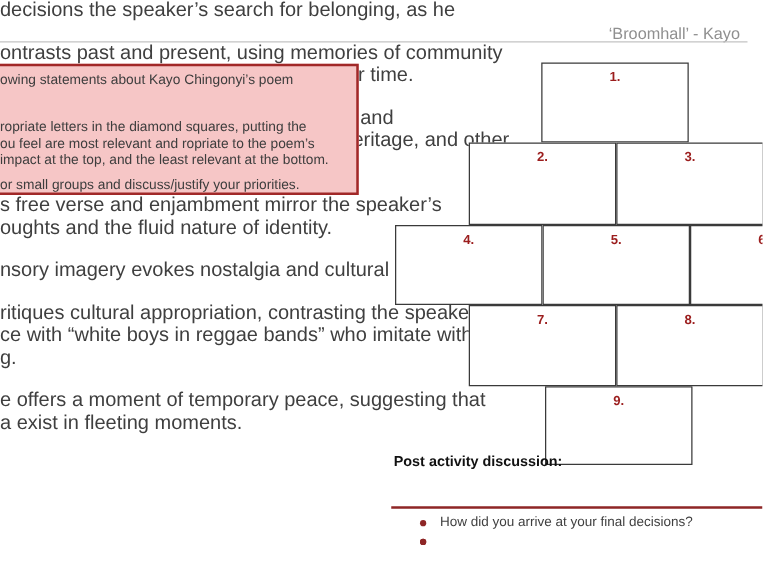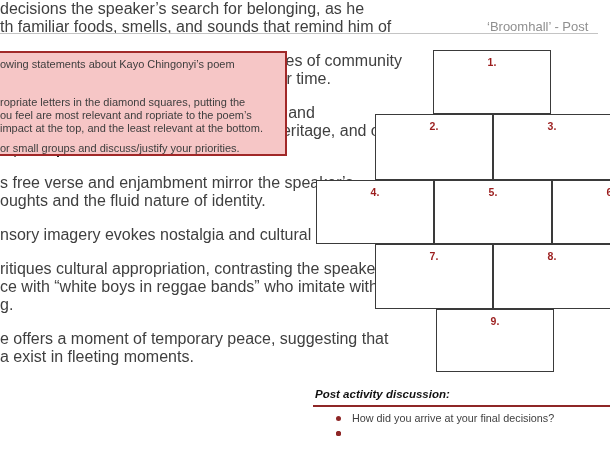--- a/index.html
+++ b/index.html
@@ -58,58 +58,57 @@
   .d2{left:375px;top:114px;height:66px}
   .d3{left:493px;top:114px;height:66px}
   .d4{left:316px;top:180px;height:64px}
   .d5{left:434px;top:180px;height:64px}
   .d6{left:552px;top:180px;height:64px}
   .d7{left:375px;top:244px;height:65px}
   .d8{left:493px;top:244px;height:65px}
   .d9{left:436px;top:309px;height:63px}
   
   .post-heading{
-    position:absolute;left:315px;top:388px;
-    font-size:11.5px;font-weight:bold;color:#111111;white-space:nowrap;font-style:italic;
+    position:absolute;left:315px;top:364px;
+    font-size:11.5px;font-weight:bold;color:#111111;white-space:nowrap;
   }
   .post-rule{
     position:absolute;left:313px;top:405px;width:297px;height:2px;
     background:#8e2626;
   }
   .discussion-list{
     position:absolute;left:330px;top:411px;width:290px;
   }
   .discussion-item{
     position:relative;padding-left:22px;
     font-size:10.8px;line-height:15px;color:#3f3f3f;white-space:nowrap;
   }
   .bullet-dot{
     position:absolute;left:6px;top:5px;width:5px;height:5px;
     border-radius:50%;background:#8e2626;
   }
 </style>
 </head>
 <body>
 
-<div class="slide-title">‘Broomhall’ - Post</div>
+<div class="slide-title">‘Broomhall’ - Kayo</div>
 <div class="header-rule"></div>
 
 <div class="instruction-box">
   <div class="iline il1">owing statements about Kayo Chingonyi’s poem</div>
   <div class="iline il2">ropriate letters in the diamond squares, putting the</div>
   <div class="iline il3">ou feel are most relevant and ropriate to the poem’s</div>
   <div class="iline il4">impact at the top, and the least relevant at the bottom.</div>
   <div class="iline il5">or small groups and discuss/justify your priorities.</div>
 </div>
 
 <div>
   <p class="statement s1">
     </p>
     <div>decisions the speaker’s search for belonging, as he</div>
-    <div>th familiar foods, smells, and sounds that remind him of</div>
   <p></p>
   <p class="statement s2">
     </p>
     <div>ontrasts past and present, using memories of community</div>
     <div>t how identity can shift and fragment over time.</div>
   <p></p>
   <p class="statement s3">
     </p>
     <div><span>on of “Abdi” </span><span class="misspell">symbolises</span><span> both connection and</span></div>
     <div>, showing how names can carry pride, heritage, and other</div>

